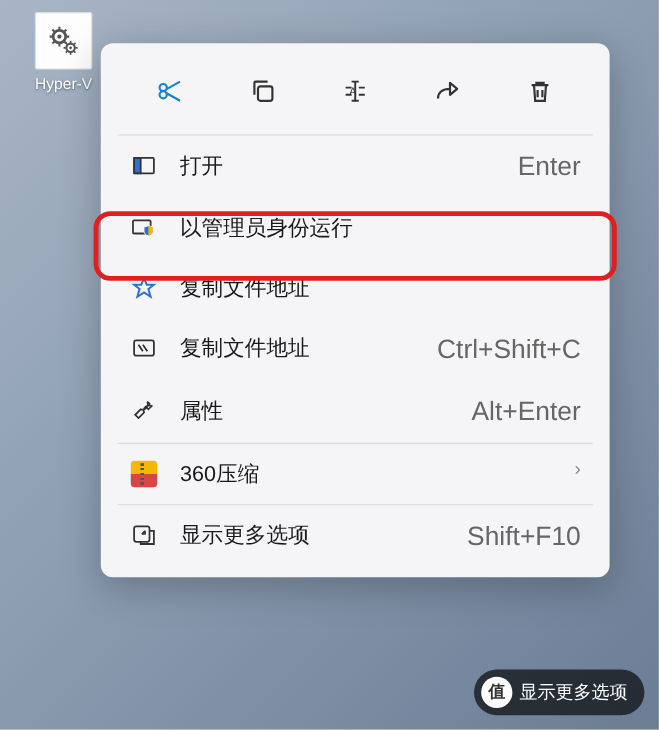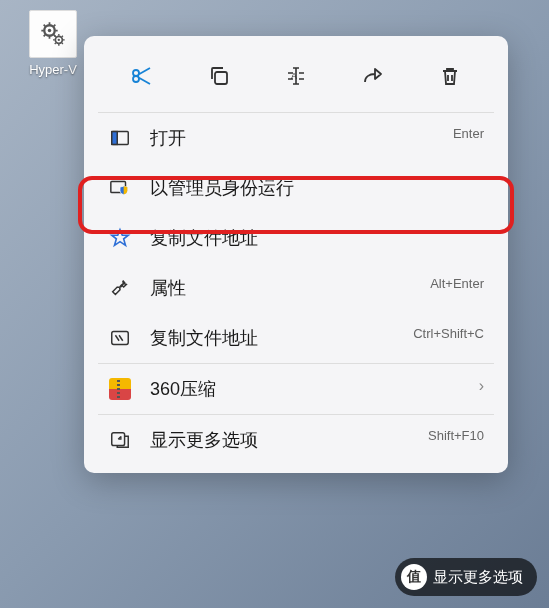--- a/index.html
+++ b/index.html
@@ -89,21 +89,21 @@
       flex-shrink: 0;
       display: flex;
       align-items: center;
       justify-content: center;
     }
     .menu-label {
       flex: 1;
     }
     .menu-shortcut {
       color: #666;
-      font-size: 13px;
+      font-size: 22px;
     }
     .menu-arrow {
       color: #888;
       font-size: 16px;
     }
     .highlight-box {
       position: absolute;
       border: 4px solid #e02020;
       border-radius: 14px;
       pointer-events: none;
@@ -234,36 +234,36 @@
           <path d="M12 3l2.5 6H21l-5 4 2 7-6-4-6 4 2-7-5-4h6.5L12 3z" fill="none" stroke="#2e6fd6" stroke-width="1.8"></path>
         </svg>
     </span>
     <span class="menu-label">复制文件地址</span>
   </div>
 
 
   <div class="menu-item">
     <span class="menu-icon">
       <svg viewBox="0 0 24 24" width="22" height="22">
+          <rect x="3" y="5" width="18" height="14" rx="2" fill="none" stroke="#333" stroke-width="1.6"></rect>
+          <path d="M7 9l4 6M11 9l4 6" stroke="#333" stroke-width="1.6"></path>
+        </svg>
+    </span>
+    <span class="menu-label">复制文件地址</span>
+    <span class="menu-shortcut">Ctrl+Shift+C</span>
+  </div>
+
+  <div class="menu-item">
+    <span class="menu-icon">
+      <svg viewBox="0 0 24 24" width="22" height="22">
           <path d="M15 4a5 5 0 01-6 7L4 16l3 3 5-5a5 5 0 017-6l-3 3-2-2 3-3z" fill="none" stroke="#333" stroke-width="1.6"></path>
         </svg>
     </span>
     <span class="menu-label">属性</span>
     <span class="menu-shortcut">Alt+Enter</span>
-  </div>
-
-  <div class="menu-item">
-    <span class="menu-icon">
-      <svg viewBox="0 0 24 24" width="22" height="22">
-          <rect x="3" y="5" width="18" height="14" rx="2" fill="none" stroke="#333" stroke-width="1.6"></rect>
-          <path d="M7 9l4 6M11 9l4 6" stroke="#333" stroke-width="1.6"></path>
-        </svg>
-    </span>
-    <span class="menu-label">复制文件地址</span>
-    <span class="menu-shortcut">Ctrl+Shift+C</span>
   </div>
 
   <div class="divider"></div>
 
   <div class="menu-item">
     <span class="menu-icon">
       <div class="zip-icon"></div>
     </span>
     <span class="menu-label">360压缩</span>
     <span class="menu-arrow">›</span>

